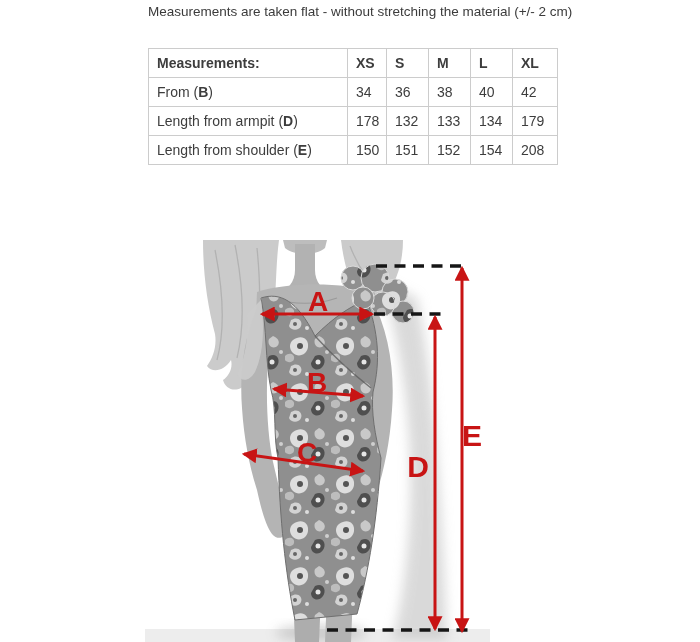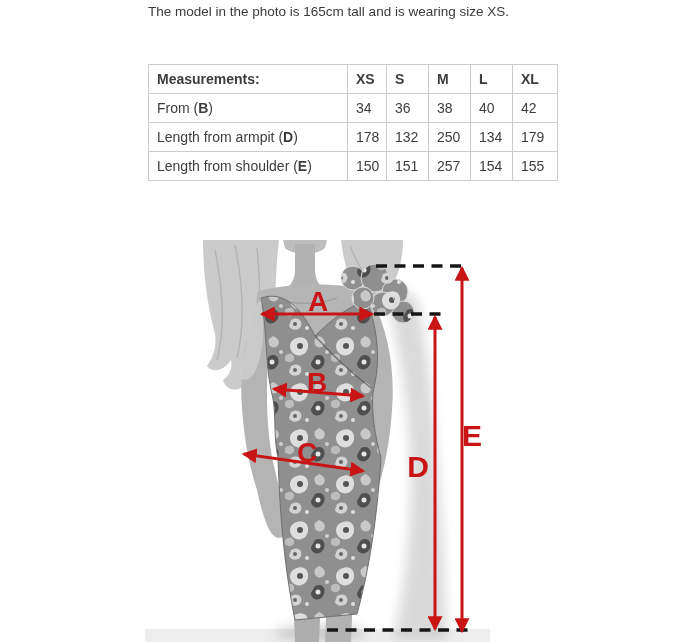--- a/index.html
+++ b/index.html
@@ -5,40 +5,40 @@
   html,body{margin:0;padding:0;}
   body{
     width:700px;height:642px;position:relative;background:#ffffff;
     font-family:"Liberation Sans", sans-serif;color:#3b3b3b;overflow:hidden;
   }
   .intro{
     position:absolute;left:148px;top:2px;font-size:13.5px;line-height:19px;
     color:#3b3b3b;white-space:nowrap;
   }
   table.size-table{
-    position:absolute;left:148px;top:64px;border-collapse:collapse;
+    position:absolute;left:148px;top:48px;border-collapse:collapse;
     font-size:14px;color:#3d3d3d;table-layout:fixed;border-radius:27px;
   }
   table.size-table th, table.size-table td{
     border:1px solid #cccccc;height:28px;padding:0 4px 0 8px;
     text-align:left;vertical-align:middle;font-weight:normal;
     white-space:nowrap;overflow:hidden;
   }
   table.size-table th{font-weight:bold;}
   table.size-table b{font-weight:bold;}
   .photo{
     position:absolute;left:145px;top:240px;width:345px;height:402px;
   }
   .photo svg{display:block;}
 </style>
 </head>
 <body>
 
 <div class="intro">
-  <div>The model in the photo is 165cm tall and is wearing size XS.</div>
+  <div>Measurements are taken flat - without stretching the material (+/- 2 cm)</div>
 </div>
 
 <table class="size-table">
   <colgroup>
     <col style="width:199px">
       <col style="width:39px">
       <col style="width:42px">
     <col style="width:42px">
       <col style="width:42px">
       <col style="width:45px">
@@ -59,31 +59,31 @@
       <td>34</td>
       <td>36</td>
       <td>38</td>
       <td>40</td>
       <td>42</td>
     </tr>
     <tr>
       <td><span>Length from armpit (</span><b>D</b><span>)</span></td>
       <td>178</td>
       <td>132</td>
-      <td>250</td>
+      <td>133</td>
       <td>134</td>
       <td>179</td>
     </tr>
     <tr>
       <td><span>Length from shoulder (</span><b>E</b><span>)</span></td>
       <td>150</td>
       <td>151</td>
-      <td>257</td>
+      <td>152</td>
       <td>154</td>
-      <td>155</td>
+      <td>208</td>
     </tr>
   </tbody>
 </table>
 
 <div class="photo">
 <svg width="345" height="402" viewBox="0 0 345 402" xmlns="http://www.w3.org/2000/svg">
   <defs>
     <marker id="arr" viewBox="0 0 10 10" refX="8.5" refY="5" markerWidth="5" markerHeight="5" orient="auto-start-reverse" markerUnits="strokeWidth">
       <path d="M0,0 L10,5 L0,10 Z" fill="#c81414"></path>
     </marker>

